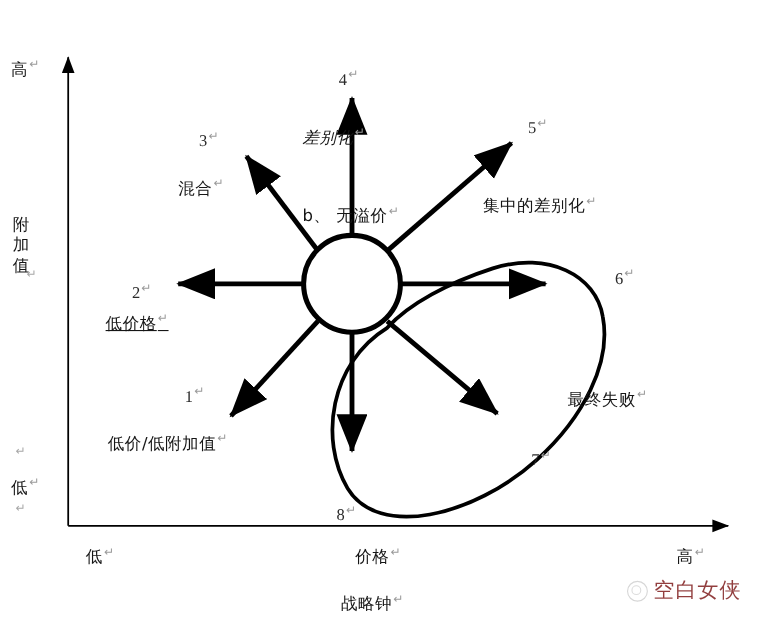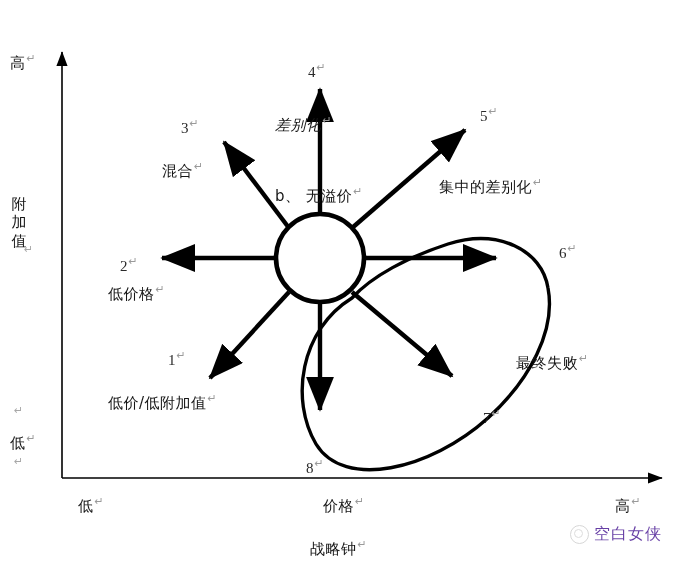--- a/index.html
+++ b/index.html
@@ -54,23 +54,23 @@
     font-size: 15px;
     width: 18px;
     text-align: center;
     line-height: 1.22;
   }
   .watermark {
     position: absolute;
     display: flex;
     align-items: center;
     gap: 5px;
-    color: #4c1d95;
+    color: #7f1d1d;
     font-family: "DejaVu Sans", "Liberation Sans", sans-serif;
-    font-size: 16px;
+    font-size: 19px;
     letter-spacing: 1px;
     opacity: 0.85;
   }
   .wm-mark {
     width: 17px;
     height: 17px;
     border: 1.5px solid #cfcfcf;
     border-radius: 50%;
     position: relative;
   }
@@ -184,28 +184,28 @@
   <div class="lbl num" style="left:480px; top:106px;">
     <span>5</span><span class="pilcrow">↵</span>
   </div>
   <div class="lbl cjk" style="left:439px; top:162px;margin-top:15px;">
     <span>集中的差别化</span><span class="pilcrow">↵</span>
   </div>
 
   <div class="lbl num" style="left:120px; top:256px;">
     <span>2</span><span class="pilcrow">↵</span>
   </div>
-  <div class="lbl cjk" style="left:108px; top:284px;">
+  <div class="lbl cjk" style="left:96px; top:284px;text-decoration:underline;">
     <span>低价格</span><span class="pilcrow">↵</span>
   </div>
 
   <div class="lbl num" style="left:168px; top:350px;">
     <span>1</span><span class="pilcrow">↵</span>
   </div>
-  <div class="lbl cjk" style="left:108px; top:393px;">
+  <div class="lbl cjk" style="left:98px; top:393px;">
     <span>低价/低附加值</span><span class="pilcrow">↵</span>
   </div>
 
   <div class="lbl num" style="left:559px; top:243px;">
     <span>6</span><span class="pilcrow">↵</span>
   </div>
 
   <div class="lbl num" style="left:483px; top:408px;">
     <span>7</span><span class="pilcrow">↵</span>
   </div>

